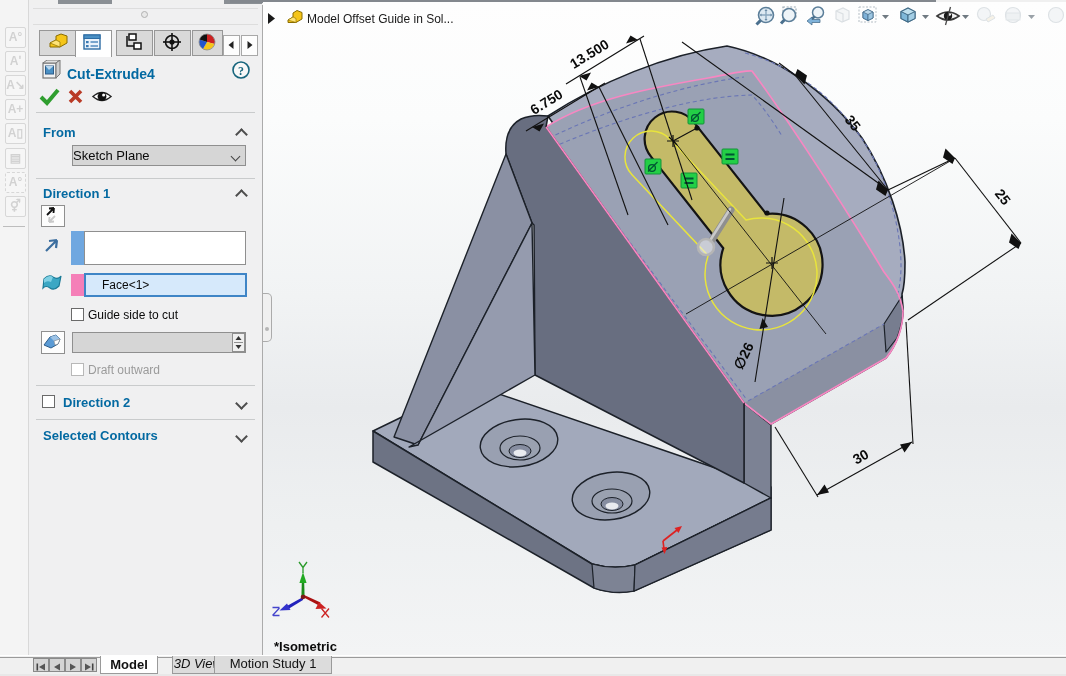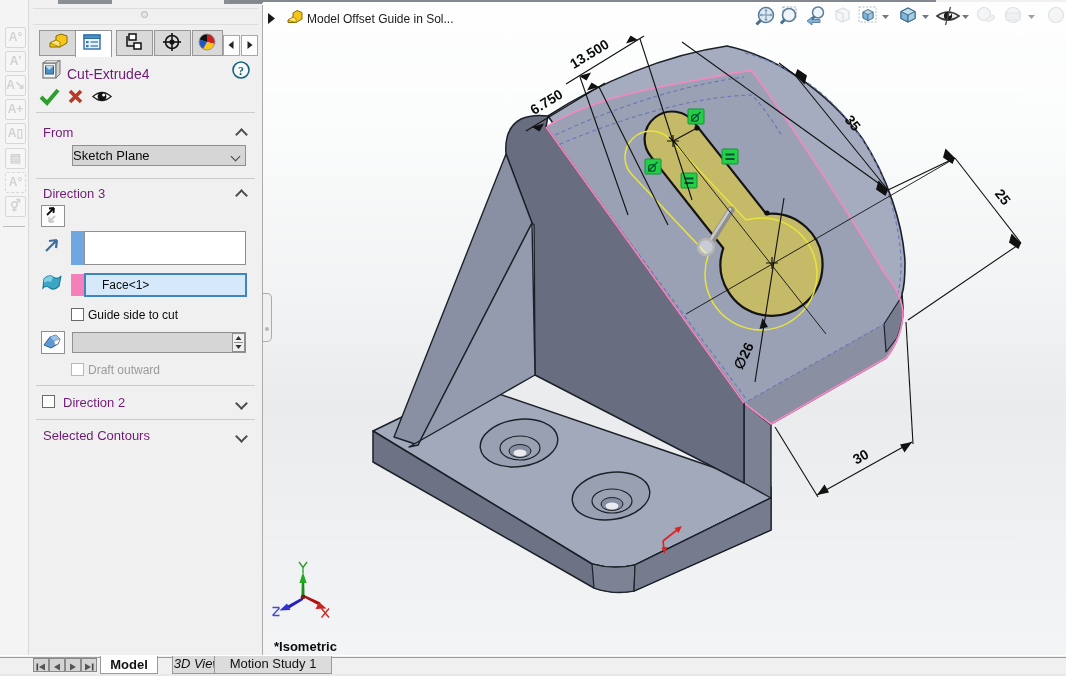--- a/index.html
+++ b/index.html
@@ -16,21 +16,21 @@
 #ts2 { position:absolute; left:224px; top:0; width:38px; height:4px; background:#8a8f94; }
 #ts3 { position:absolute; left:230px; top:0; width:706px; height:3px; background:#83888e; }
 
 #panel { position:absolute; left:29px; top:5px; width:233px; height:650px; background:#f0f0f1; }
 #panel .grip { position:absolute; left:112px; top:6px; width:7px; height:7px; border:1px solid #b0b0b0; border-radius:50%; background:#e8e8e8; }
 #ptabs { position:absolute; left:0px; top:22px; width:233px; height:30px; }
 .ptab { position:absolute; top:3px; width:37px; height:26px; background:#d9d9d9; border:1px solid #979797; }
 .ptab.active { background:#ffffff; height:27px; border-bottom:none; }
 .pscroll { position:absolute; width:17px; height:21px; top:8px; background:#fdfdfd; border:1px solid #a8a8a8; color:#333; font-size:9px; text-align:center; line-height:20px; }
 
-.hdr { position:absolute; font-weight:normal; font-size:13px; color:#701a75; }
+.hdr { position:absolute; font-weight:bold; font-size:13px; color:#0369a1; }
 .divider { position:absolute; left:7px; width:219px; border-top:1px solid #c9cbcc; }
 .chev { position:absolute; width:9px; height:9px; }
 .chev:before { content:""; position:absolute; left:0; top:2px; width:7px; height:7px; border-right:2px solid #4d4d4d; border-bottom:2px solid #4d4d4d; transform:rotate(45deg); }
 .chev.up:before { transform:rotate(-135deg); top:4px; }
 .combo { position:absolute; height:21px; background:#d6d6d6; border:1px solid #8f8f8f; font-size:13px; color:#0a0a0a; line-height:19px; padding-left:0; }
 .combo .dn { position:absolute; right:5px; top:7px; width:8px; height:8px; }
 .combo .dn:before { content:""; position:absolute; width:6px; height:6px; border-right:1.6px solid #444; border-bottom:1.6px solid #444; transform:rotate(45deg); }
 .cbx { position:absolute; width:13px; height:13px; background:#fff; border:1px solid #6a6a6a; }
 .lbl { position:absolute; font-size:12px; color:#0a0a0a; }
 
@@ -144,21 +144,21 @@
         <path d="M56,9.5 Q65,1.5 74,9.5 Q65,17.5 56,9.5 Z" fill="#fff" stroke="#222" stroke-width="1.5"></path>
         <circle cx="65" cy="9.5" r="4.4" fill="#111"></circle>
         <circle cx="66.6" cy="8" r="1.5" fill="#fff"></circle>
       </g>
     </svg>
     <div class="divider" style="top:107px"></div>
     <div class="hdr" style="left:14px;top:120px">From</div>
     <div class="chev up" style="left:208px;top:121px"></div>
     <div class="combo" style="left:43px;top:140px;width:174px">Sketch Plane<span class="dn"></span></div>
     <div class="divider" style="top:173px"></div>
-    <div class="hdr" style="left:14px;top:181px">Direction 3</div>
+    <div class="hdr" style="left:14px;top:181px">Direction 1</div>
     <div class="chev up" style="left:208px;top:182px"></div>
 
     <div style="position:absolute;left:12px;top:200px;width:24px;height:22px;background:#fdfdfd;border:1px solid #8f8f8f"></div>
     <svg width="24" height="22" style="position:absolute;left:12px;top:200px">
       <path d="M6,10 L13,3 M13,3 L8,3.5 M13,3 L12.5,8" stroke="#111" stroke-width="1.8" fill="none"></path>
       <path d="M14,11 L8,17 M8,17 L13,16.5 M8,17 L8.5,12" stroke="#c9c9c9" stroke-width="1.8" fill="none"></path>
     </svg>
 
     <svg width="20" height="20" style="position:absolute;left:15px;top:230px">
       <path d="M2,16 L13,5 M13,5 L5,6 M13,5 L12,13" stroke="#3c6e9f" stroke-width="2.2" fill="none"></path>

